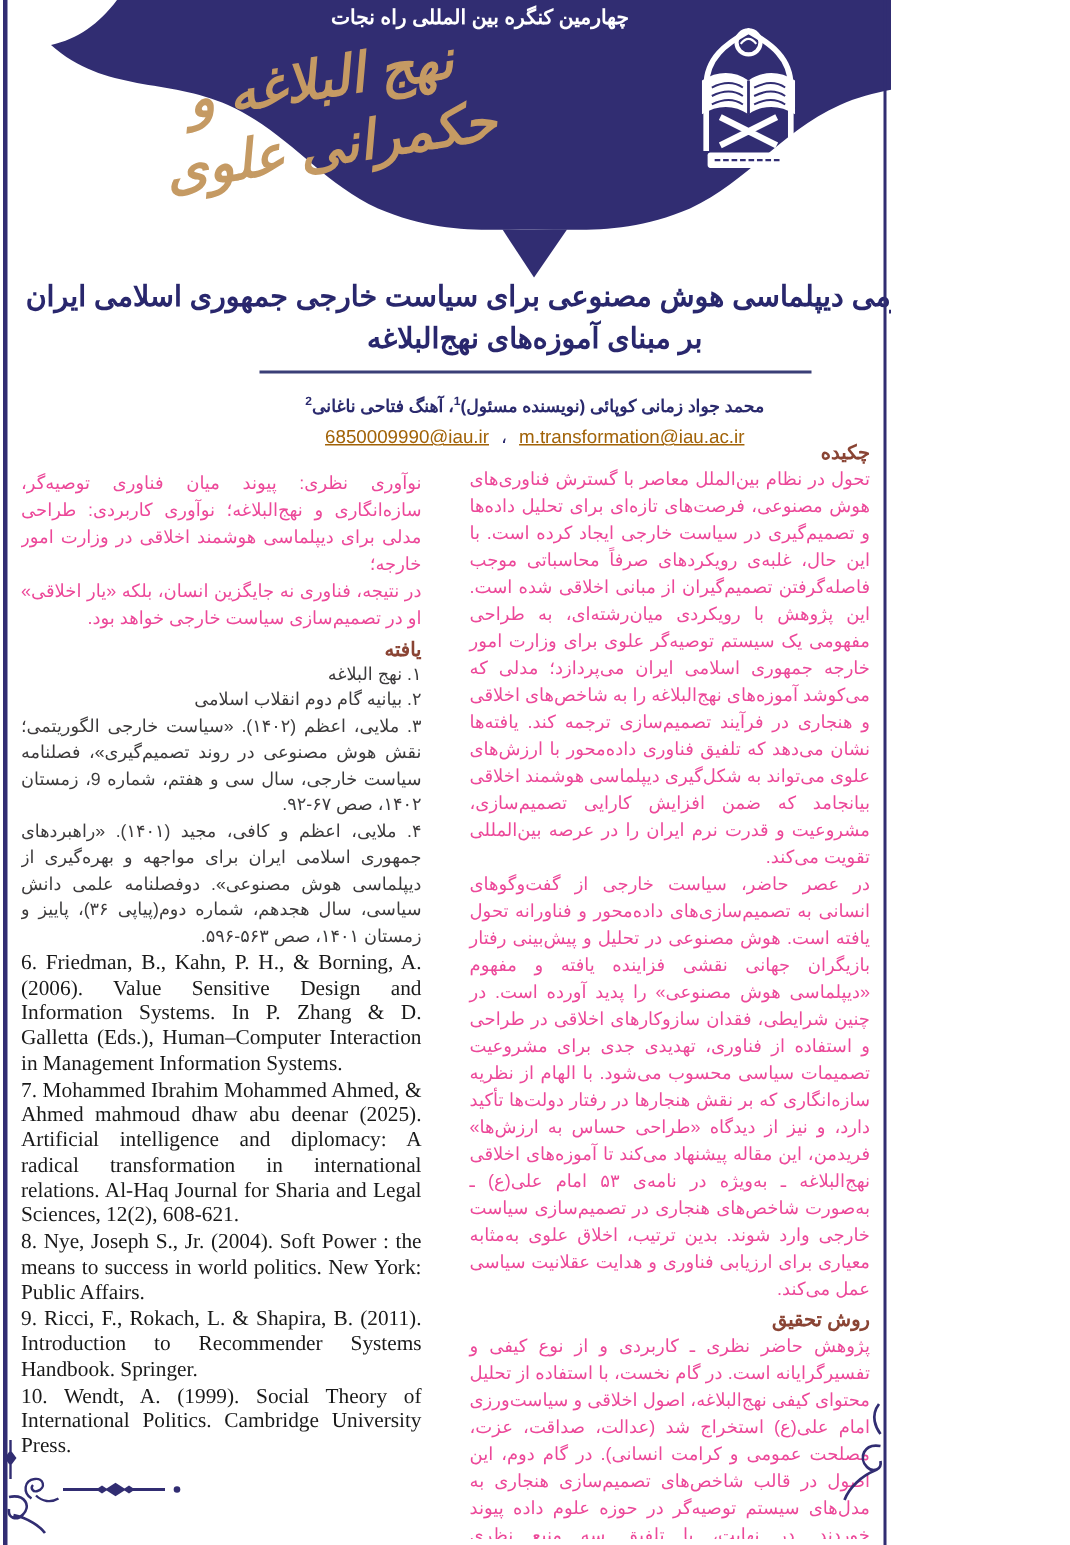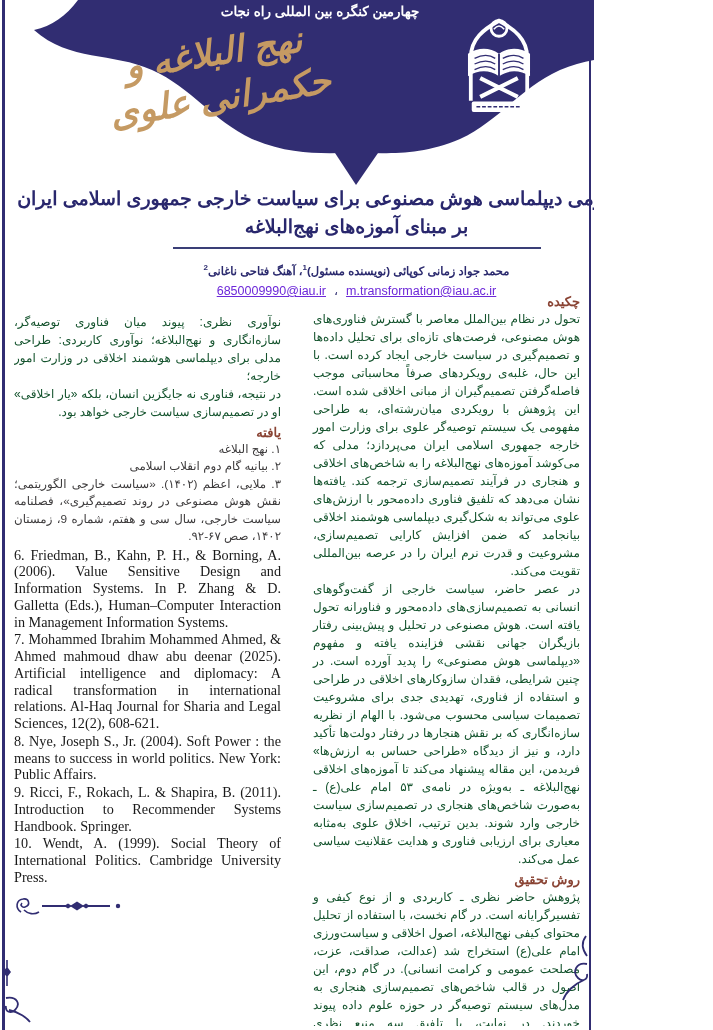--- a/index.html
+++ b/index.html
@@ -18,30 +18,30 @@
     transform:rotate(-9deg);font-style:italic;}
   .logo{position:absolute;top:14px;left:452px;}
 
   
   .title-block{position:absolute;top:181px;left:0;width:713px;text-align:center;direction:rtl;}
   .paper-title{margin:4px;color:#29276d;font-weight:bold;font-size:19px;line-height:1.45;}
   .title-rule{width:368px;height:2px;background:#3a3f77;margin:7px auto 0;}
   .authors-line{margin-top:14px;color:#2b2a6e;font-weight:bold;font-size:11.5px;direction:rtl;}
   .authors-line sup{font-size:8px;}
   .emails-line{margin-top:5px;direction:ltr;font-size:12.5px;}
-  .emails-line a{color:#6d28d9;text-decoration:underline;}
+  .emails-line a{color:#a16207;text-decoration:underline;}
   .emails-line .sep{color:#2b2a6e;margin:0 8px;}
 
   
   .columns{position:absolute;top:290px;left:14px;right:14px;bottom:4px;
     display:flex;direction:rtl;gap:32px;overflow:hidden;}
   .col{flex:1;min-width:0;}
   .col-left{padding-top:23px;}
   .sec-h{color:#8a4434;font-weight:bold;font-size:13px;margin:4px 0 1px;}
-  .body-p{margin:0;color:#14532d;font-size:12px;line-height:1.5;text-align:justify;}
+  .body-p{margin:0;color:#ec4899;font-size:12px;line-height:1.5;text-align:justify;}
   .ref-fa{margin:0;color:#3d3b3c;font-size:11.8px;line-height:1.48;text-align:justify;}
   .ref-en{direction:ltr;text-align:justify;margin:1px 0;color:#191919;
     font-family:"Liberation Serif",serif;font-size:14.2px;line-height:1.18;}
   .orn-row{margin-top:6px;}
   .orn-row.outer-left{text-align:left;}
 
   .corner-flourish{position:absolute;}
   .corner-flourish.bl{left:3px;bottom:6px;}
   .corner-flourish.br{right:4px;bottom:26px;}
 </style>
@@ -109,20 +109,21 @@
 
     <section class="col col-left">
       <p class="body-p">نوآوری نظری: پیوند میان فناوری توصیه‌گر، سازه‌انگاری و نهج‌البلاغه؛ نوآوری کاربردی: طراحی مدلی برای دیپلماسی هوشمند اخلاقی در وزارت امور خارجه؛</p>
       <p class="body-p">در نتیجه، فناوری نه جایگزین انسان، بلکه «یار اخلاقی» او در تصمیم‌سازی سیاست خارجی خواهد بود.</p>
 
       <h2 class="sec-h">یافته</h2>
 
       <div class="ref-fa">۱. نهج البلاغه</div>
       <div class="ref-fa">۲. بیانیه گام دوم انقلاب اسلامی</div>
       <div class="ref-fa">۳. ملایی، اعظم (۱۴۰۲). «سیاست خارجی الگوریتمی؛ نقش هوش مصنوعی در روند تصمیم‌گیری»، فصلنامه سیاست خارجی، سال سی و هفتم، شماره 9، زمستان ۱۴۰۲، صص ۶۷-۹۲.</div>
+      <div class="ref-fa">۴. ملایی، اعظم و کافی، مجید (۱۴۰۱). «راهبردهای جمهوری اسلامی ایران برای مواجهه و بهره‌گیری از دیپلماسی هوش مصنوعی». دوفصلنامه علمی دانش سیاسی، سال هجدهم، شماره دوم(پیاپی ۳۶)، پاییز و زمستان ۱۴۰۱، صص ۵۶۳-۵۹۶.</div>
 
       <div class="ref-en">6. Friedman, B., Kahn, P. H., &amp; Borning, A. (2006). Value Sensitive Design and Information Systems. In P. Zhang &amp; D. Galletta (Eds.), Human–Computer Interaction in Management Information Systems.</div>
       <div class="ref-en">7. Mohammed Ibrahim Mohammed Ahmed, &amp; Ahmed mahmoud dhaw abu deenar (2025). Artificial intelligence and diplomacy: A radical transformation in international relations. Al-Haq Journal for Sharia and Legal Sciences, 12(2), 608-621.</div>
       <div class="ref-en">8. Nye, Joseph S., Jr. (2004). Soft Power : the means to success in world politics. New York: Public Affairs.</div>
       <div class="ref-en">9. Ricci, F., Rokach, L. &amp; Shapira, B. (2011). Introduction to Recommender Systems Handbook. Springer.</div>
       <div class="ref-en">10. Wendt, A. (1999). Social Theory of International Politics. Cambridge University Press.</div>
 
       <div class="orn-row outer-left">
         <svg width="110" height="26" viewBox="0 0 110 26">
           <path d="M7,20 C1,16 2,8 9,7 C15,6 17,13 11,15 C8,16 6,13 8,11" fill="none" stroke="#312d72" stroke-width="1.6"></path>

